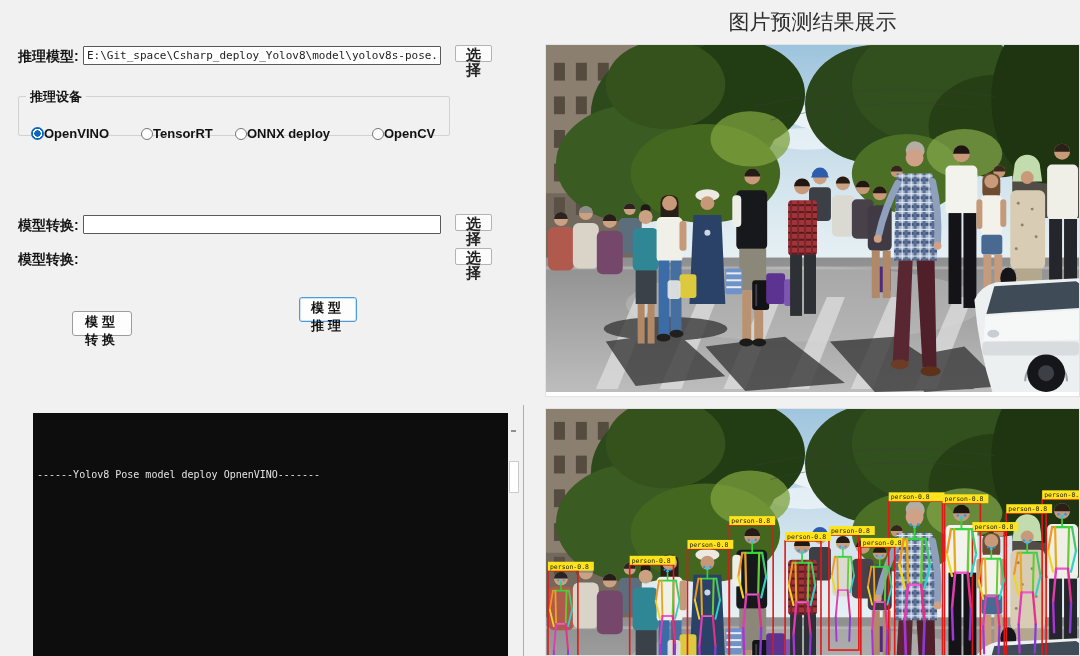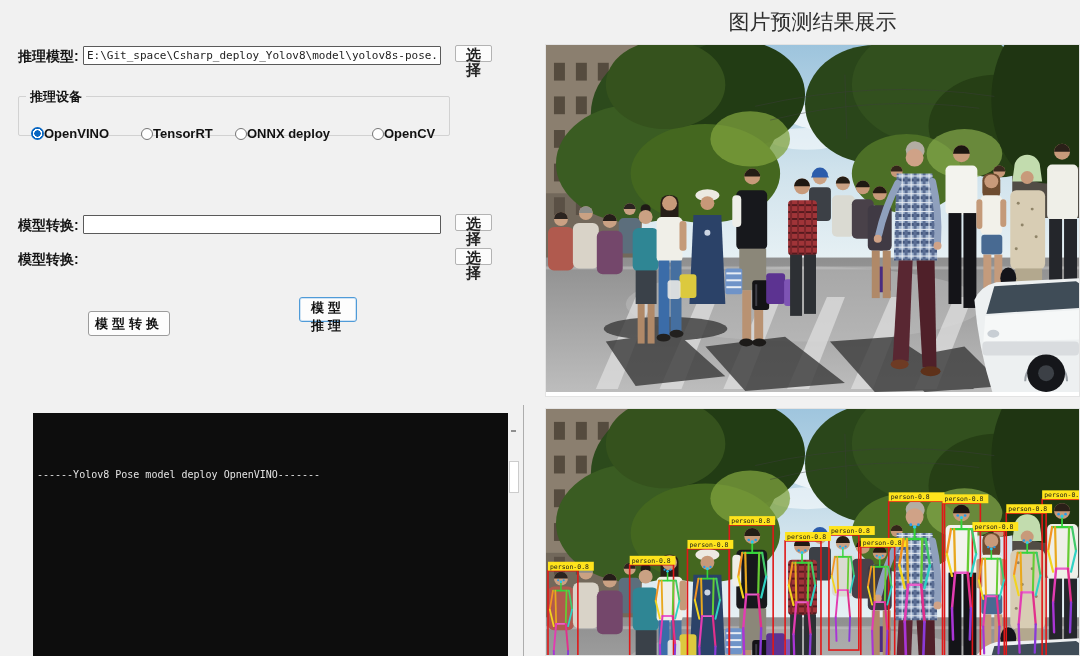--- a/index.html
+++ b/index.html
@@ -70,21 +70,21 @@
   </div>
 
 
   <div class="lbl" style="left:18px;top:217px">模型转换:</div>
   <input class="path-input" style="left: 83px; top: 215px;" value="">
   <button class="sel-btn" style="left:455px;top:214px">选 择</button>
 
   <div class="lbl" style="left:18px;top:251px">模型转换:</div>
   <button class="sel-btn" style="left:455px;top:248px">选 择</button>
 
-  <button class="big-btn" style="left:88px;top:311px;width:82px">模型转换</button>
+  <button class="big-btn" style="left:72px;top:311px;width:60px">模型转换</button>
   <button class="big-btn focused" style="left:299px;top:297px;width:58px">模型推理</button>
 
   <div id="console">
     <div>------Yolov8 Pose model deploy OpnenVINO-------</div>
     
     
   </div>
   <div id="console-scroll-mark"></div>
   <div id="console-scroll-thumb"></div>
   <div id="v-divider"></div>

